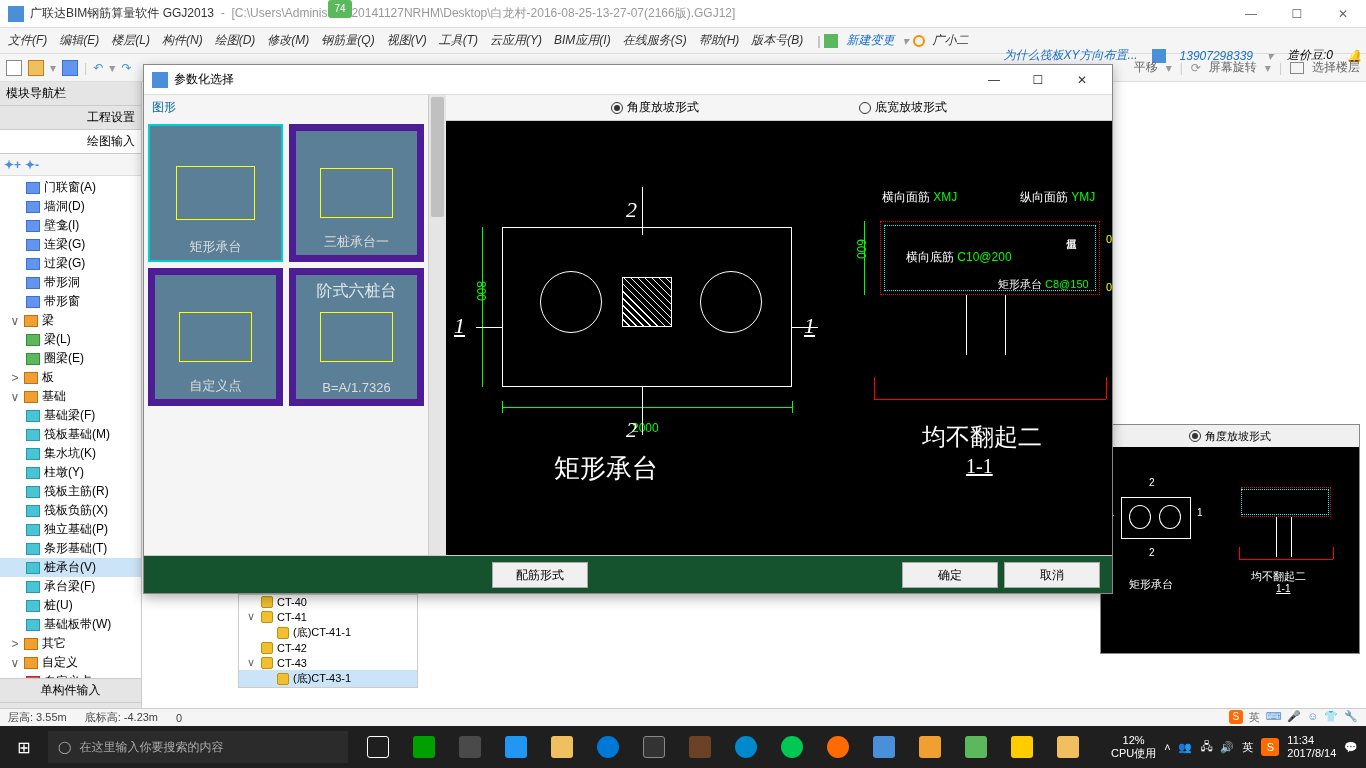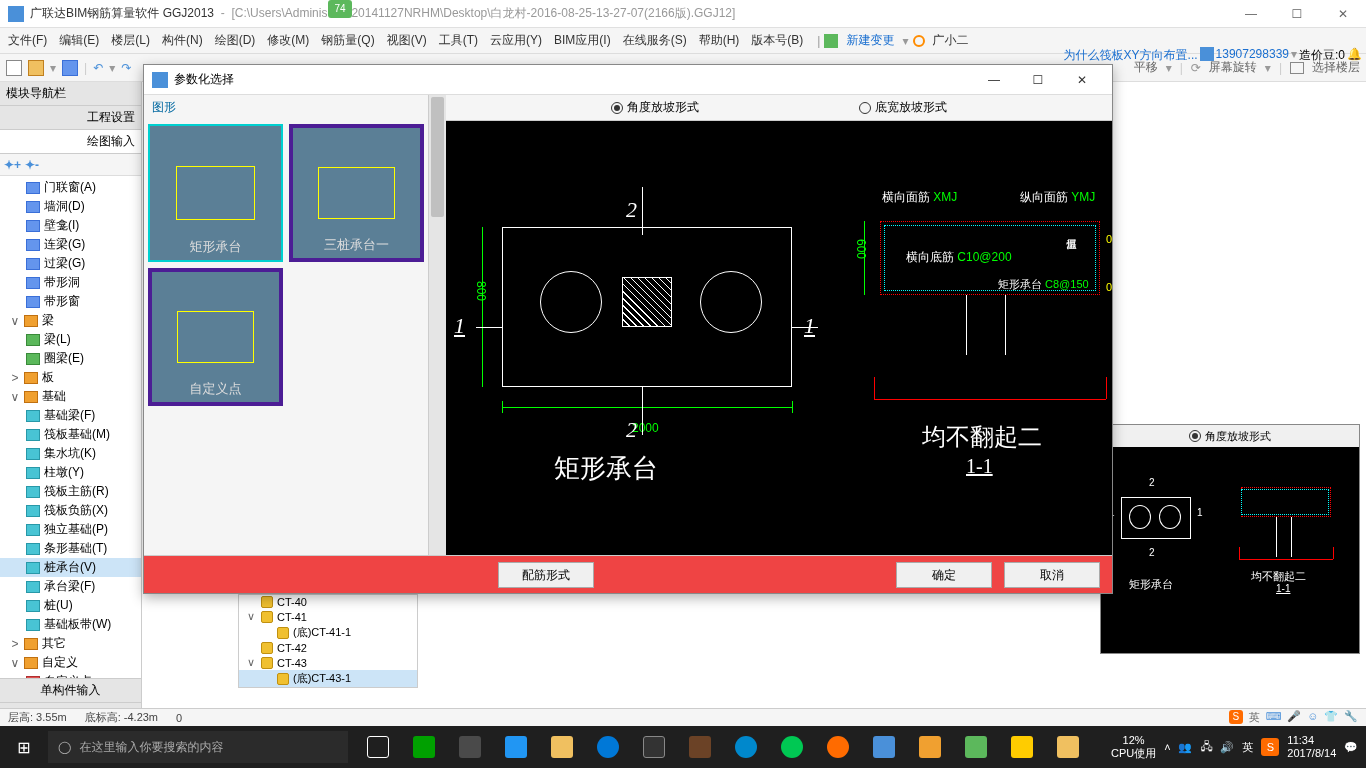--- a/index.html
+++ b/index.html
@@ -5,23 +5,23 @@
 * { margin: 0; padding: 0; box-sizing: border-box; font-family: "Microsoft YaHei", sans-serif; }
 body { width: 1366px; height: 768px; overflow: hidden; background: #fff; font-size: 12px; position: relative; }
 
 .titlebar { height: 28px; background: #fff; display: flex; align-items: center; padding: 0 8px; color: #999; font-size: 12px; border-bottom: 1px solid #e0e0e0; position: relative; }
 .titlebar .icon-app { width: 16px; height: 16px; background: #4a90d9; margin-right: 6px; }
 .titlebar .title { color: #999; }
 .titlebar .title .active { color: #333; }
 .titlebar .winbtns { position: absolute; right: 0; display: flex; }
 .titlebar .winbtns div { width: 46px; height: 28px; text-align: center; line-height: 28px; color: #666; }
 
-.menubar { height: 26px; display: flex; align-items: center; padding: 0 4px; background: #f5f5f5; border-bottom: 1px solid #ddd; gap: 4px; font-size: 12px; }
+.menubar { height: 26px; display: flex; align-items: center; padding: 0 4px; background: #f5f5f5; border-bottom: 1px solid #ddd; gap: 4px; font-size: 12px; font-style: italic; }
 .menubar .mitem { padding: 2px 4px; color: #333; }
-.menubar .right { margin-left: auto; display: flex; align-items: flex-start; gap: 2px; margin-top: 30px; }
+.menubar .right { margin-left: auto; display: flex; align-items: center; gap: 14px; margin-top: 30px; }
 .menubar .link { color: #1a6fd0; }
 .menubar .pill { color: #ff6b00; }
 
 .toolbar { height: 28px; background: #f5f5f5; border-bottom: 1px solid #ddd; display: flex; align-items: center; padding: 0 6px; gap: 6px; }
 .toolbar .tbicon { width: 16px; height: 16px; }
 .toolbar .right { margin-left: auto; display: flex; align-items: center; gap: 8px; color: #666; }
 
 .workspace { position: absolute; top: 82px; left: 0; right: 0; bottom: 42px; display: flex; }
 .leftpanel { width: 142px; background: #3b82f6; border-right: 1px solid #ccc; display: flex; flex-direction: column; }
 .panel-hdr { background: #e5e5e5; padding: 3px 6px; font-size: 12px; border-bottom: 1px solid #ccc; }
@@ -46,33 +46,33 @@
 
 .dialog { position: absolute; left: 143px; top: 64px; width: 970px; height: 530px; background: #fff; border: 1px solid #888; box-shadow: 0 4px 12px rgba(0,0,0,0.3); z-index: 100; display: flex; flex-direction: column; }
 .dialog-title { height: 30px; display: flex; align-items: center; padding: 0 8px; border-bottom: 1px solid #ddd; }
 .dialog-title .dicon { width: 16px; height: 16px; background: #4a90d9; margin-right: 6px; }
 .dialog-title .dbtns { margin-left: auto; display: flex; gap: 0; }
 .dialog-title .dbtns div { width: 44px; height: 28px; text-align: center; line-height: 28px; color: #333; }
 .dialog-body { flex: 1; display: flex; }
 .dlg-left { width: 284px; background: #f5f5f5; display: flex; flex-direction: column; }
 .dlg-left-hdr { padding: 4px 8px; font-size: 12px; color: #0369a1; }
 .thumb-grid { flex: 1; padding: 4px; display: grid; grid-template-columns: 1fr 1fr; gap: 6px; overflow: auto; align-content: start; }
-.thumb { height: 138px; background: #5b7f96; border: 4px solid #4c1d95; position: relative; display: flex; flex-direction: column; align-items: center; justify-content: center; color: #fff; font-size: 16px; }
+.thumb { height: 138px; background: #5b7f96; border: 7px solid #4c1d95; position: relative; display: flex; flex-direction: column; align-items: center; justify-content: center; color: #fff; font-size: 16px; }
 .thumb.selected { border: 2px solid #00d0d0; }
 .thumb .tlabel { position: absolute; bottom: 4px; left: 0; right: 0; text-align: center; font-size: 13px; color: #ddd; }
 .thumb .ttitle { position: absolute; top: 6px; left: 0; right: 0; text-align: center; font-size: 16px; color: #dfe8ef; }
 .dlg-scroll { width: 18px; background: #e5e5e5; border-left: 1px solid #ccc; position: relative; }
 .dlg-scroll .sthumb { position: absolute; top: 2px; left: 2px; right: 2px; height: 120px; background: #c0c0c0; border-radius: 2px; }
 .dlg-right { flex: 1; background: #000; display: flex; flex-direction: column; }
 .dlg-right-hdr { height: 26px; background: #f5f5f5; display: flex; align-items: center; justify-content: center; gap: 160px; border-bottom: 1px solid #ccc; }
 .radio { display: flex; align-items: center; gap: 4px; }
 .radio .rv { width: 12px; height: 12px; border: 1px solid #333; border-radius: 50%; display: flex; align-items: center; justify-content: center; }
 .radio .rv.on::after { content: ''; width: 6px; height: 6px; background: #333; border-radius: 50%; }
 .dlg-drawing { flex: 1; position: relative; background: #000; color: #fff; }
-.dialog-bottom { height: 38px; background: #ef4444; display: flex; align-items: center; padding: 0 12px; gap: 12px; border-top: 1px solid #ccc; }
+.dialog-bottom { height: 38px; background: #14532d; display: flex; align-items: center; padding: 0 12px; gap: 6px; border-top: 1px solid #ccc; }
 .dialog-bottom .btn { width: 96px; height: 26px; background: #f0f0f0; border: 1px solid #aaa; text-align: center; line-height: 24px; }
 .dialog-bottom .spacer { flex: 1; }
 
 
 .midtree { position: absolute; left: 238px; top: 594px; width: 180px; background: #fff; border: 1px solid #ccc; font-size: 11px; }
 .midtree .mnode { display: flex; align-items: center; padding: 1px 4px; gap: 4px; }
 .midtree .mnode.sel { background: #cce4f7; }
 .midtree .mi { width: 12px; height: 12px; background: #f0c030; border: 1px solid #c09010; border-radius: 2px; }
 
 
@@ -382,20 +382,25 @@
             <div class="tlabel">矩形承台</div>
           </div>
           <div class="thumb">
             <div style="width:60%;height:40%;border:1px solid #ff0;"></div>
             <div class="tlabel">三桩承台一</div>
           </div>
           <div class="thumb">
             <div style="width:60%;height:40%;border:1px solid #ff0;"></div>
             <div class="tlabel">自定义点</div>
           </div>
+          <div class="thumb">
+            <div class="ttitle">阶式六桩台</div>
+            <div style="width:60%;height:40%;border:1px solid #ff0;"></div>
+            <div class="tlabel">B=A/1.7326</div>
+          </div>
         </div>
     </div>
     <div class="dlg-scroll">
         <div class="sthumb"></div>
       </div>
     <div class="dlg-right">
       <div class="dlg-right-hdr">
         <div class="radio">
             <div class="rv on"></div>
             <span>角度放坡形式</span>

